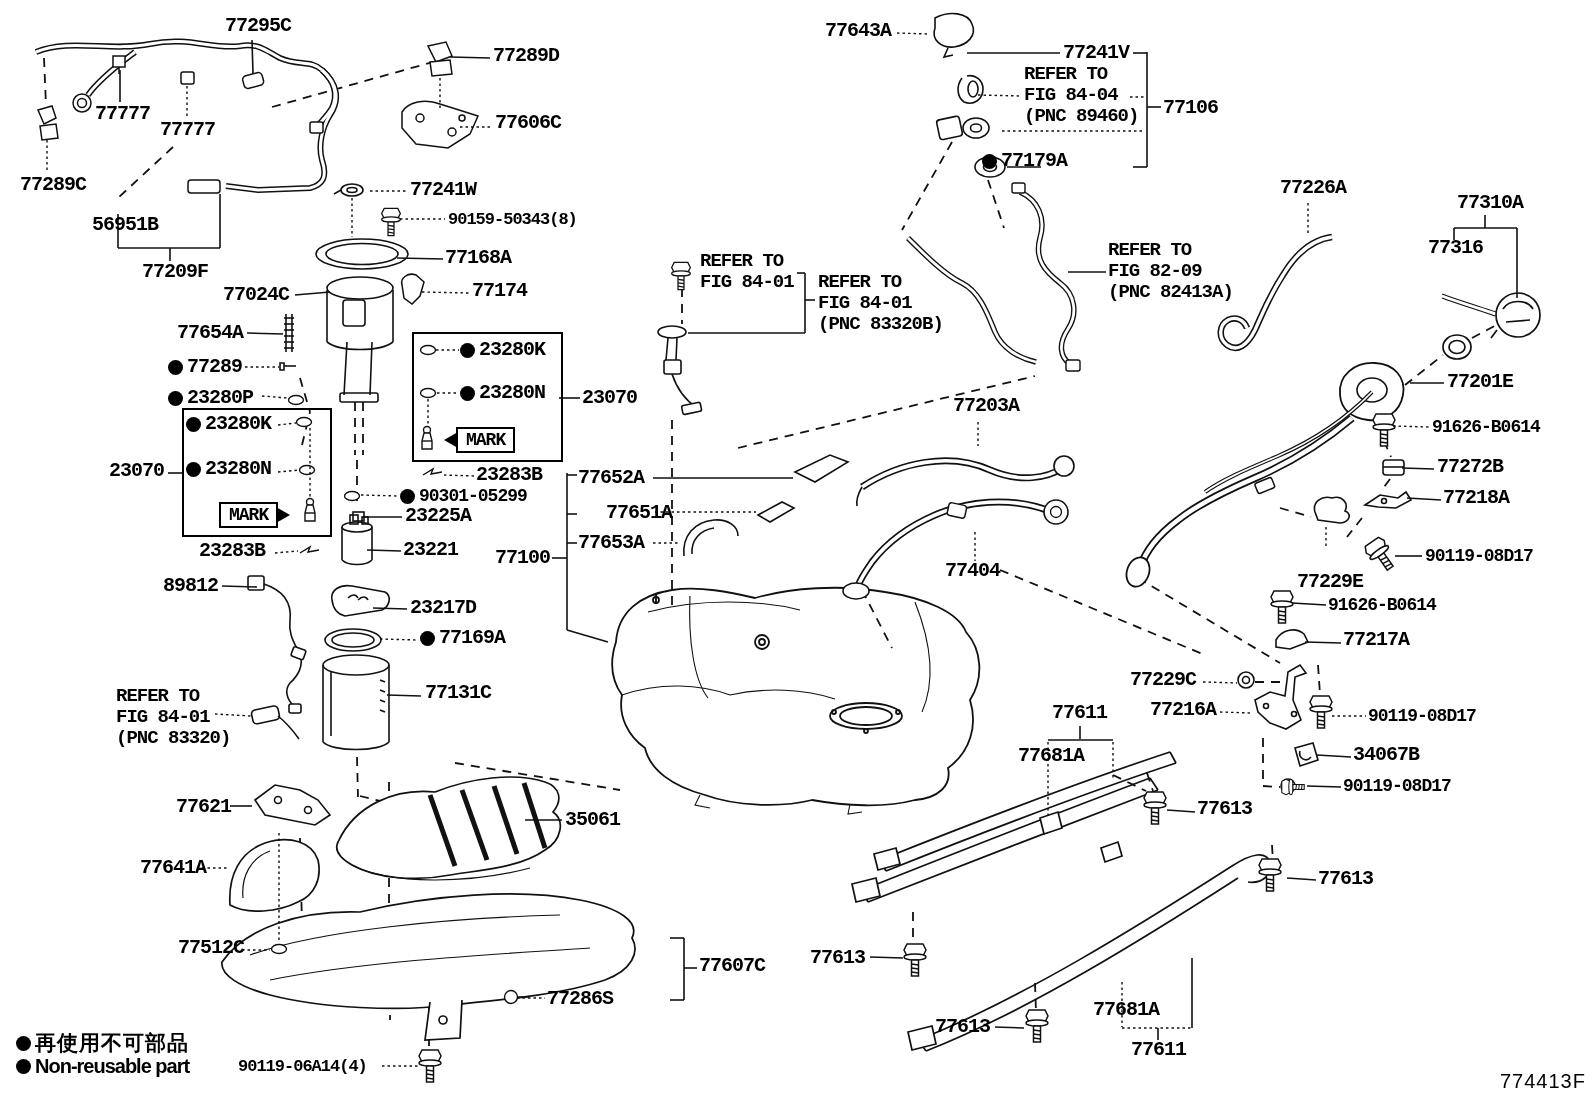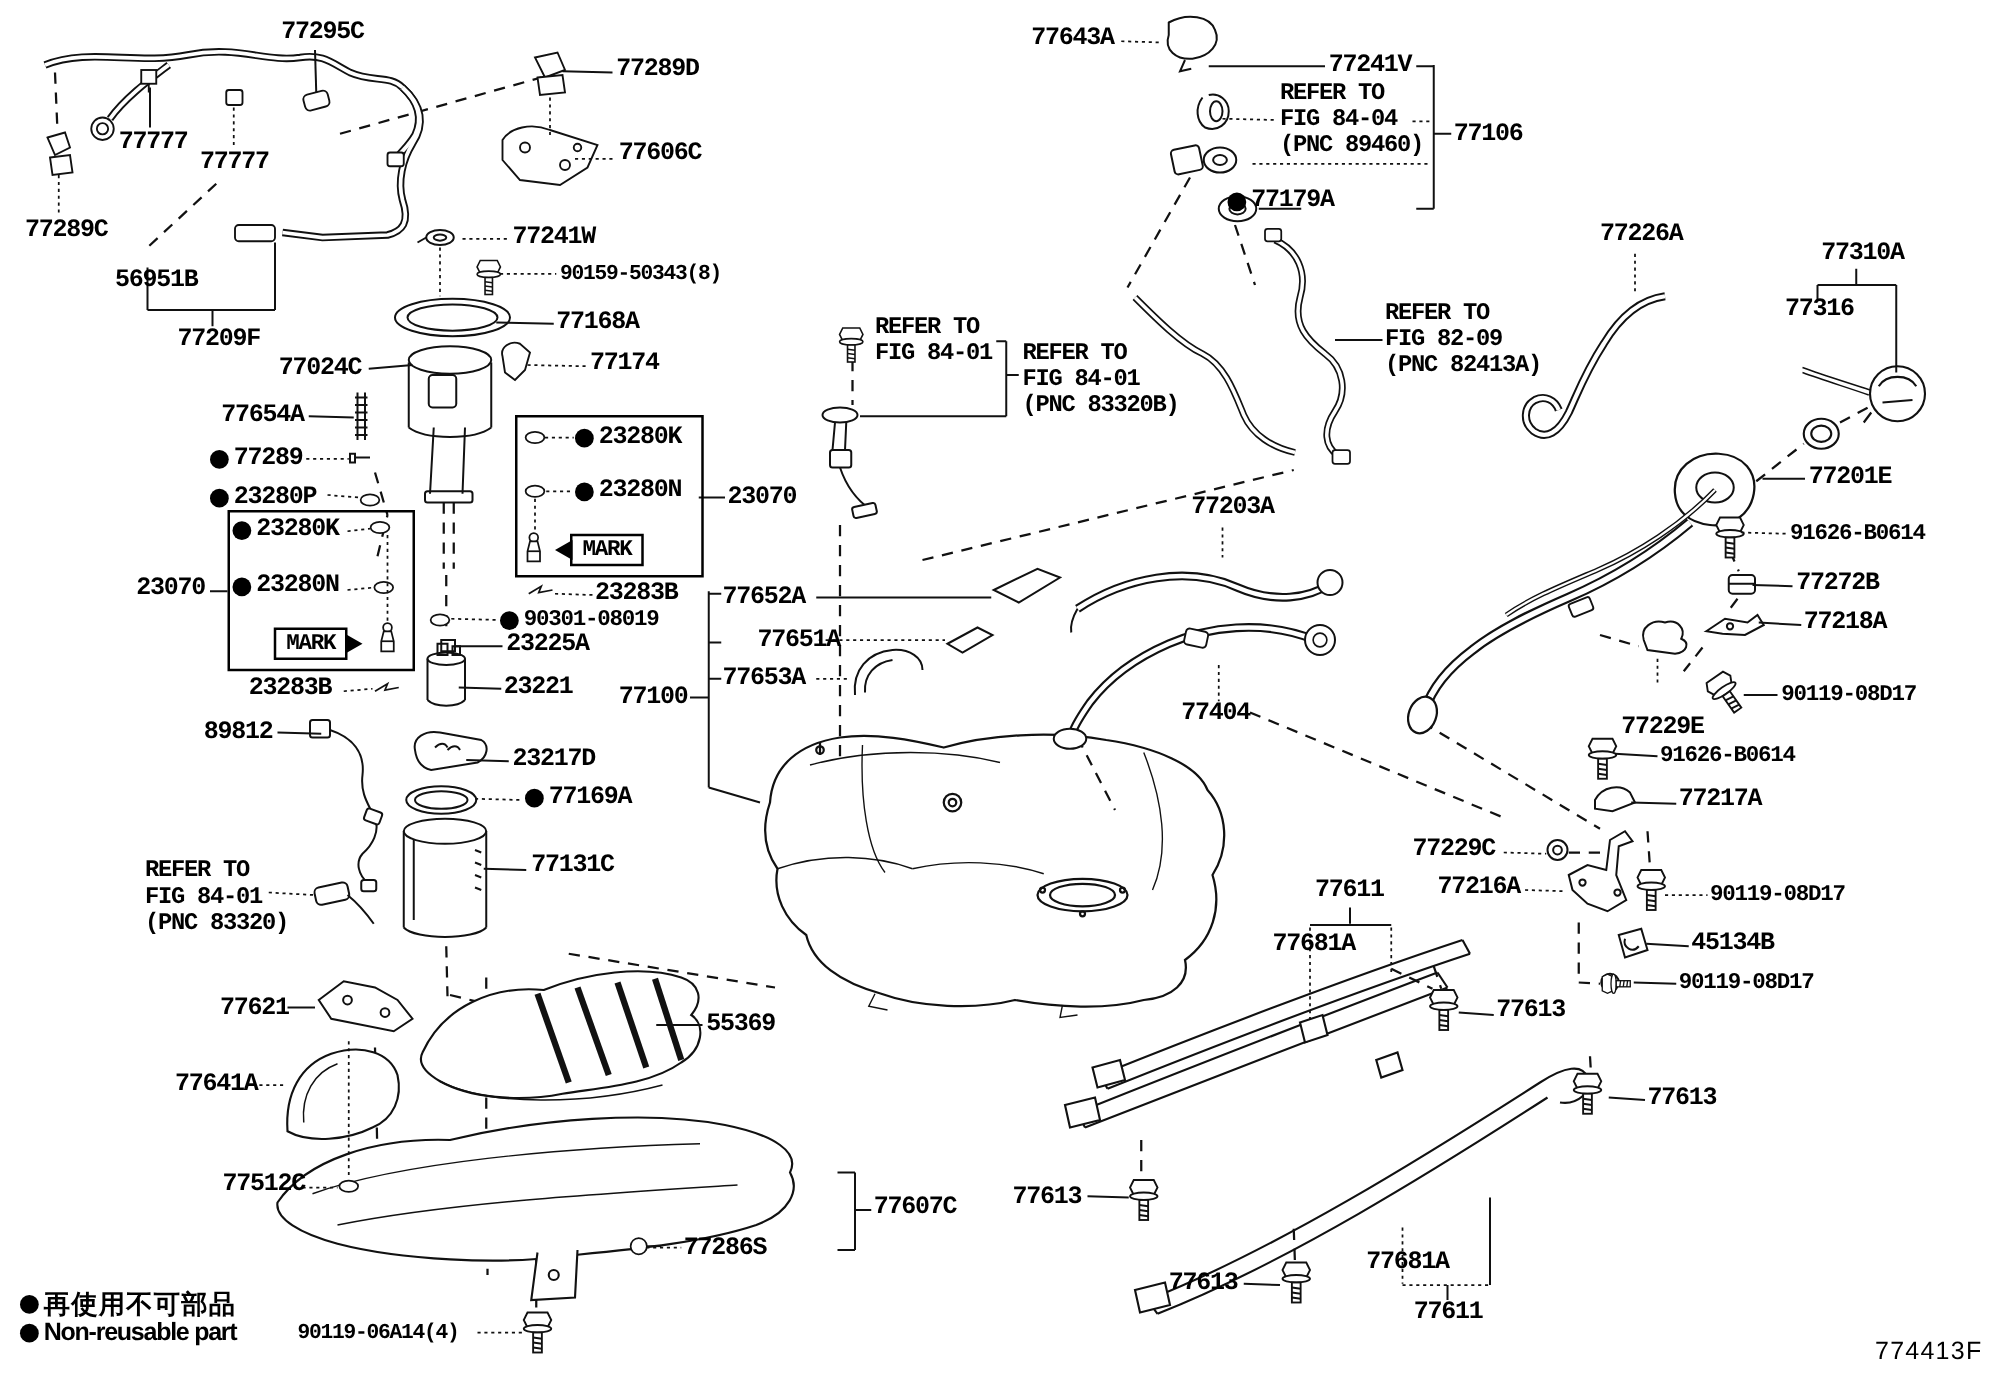--- a/index.html
+++ b/index.html
@@ -540,40 +540,40 @@
 <div class="lbl dot-row" style="left:460px;top:383px">
       <span class="dot"></span>
       <span>23280N</span>
     </div>
 <div class="markbox ar-left" style="left:456px;top:427px"><span>MARK</span></div>
 <div class="lbl" style="left:582px;top:388px">23070</div>
 <div class="lbl" style="left:476px;top:465px">23283B</div>
 
 <div class="lbl dot-row sm" style="left:400px;top:487px">
       <span class="dot"></span>
-      <span>90301-08019</span>
+      <span>90301-05299</span>
     </div>
 <div class="lbl" style="left:405px;top:506px">23225A</div>
 <div class="lbl" style="left:403px;top:540px">23221</div>
 <div class="lbl" style="left:163px;top:576px">89812</div>
 <div class="lbl" style="left:410px;top:598px">23217D</div>
 <div class="lbl dot-row" style="left:420px;top:628px">
       <span class="dot"></span>
       <span>77169A</span>
     </div>
 <div class="refer" style="left:116px;top:686px">
   <div>REFER TO</div>
       <div>FIG 84-01</div>
       <div>(PNC 83320)</div>
 </div>
 <div class="lbl" style="left:425px;top:683px">77131C</div>
 <div class="lbl" style="left:176px;top:797px">77621</div>
 <div class="lbl" style="left:140px;top:858px">77641A</div>
 <div class="lbl" style="left:178px;top:938px">77512C</div>
-<div class="lbl" style="left:565px;top:810px">55369</div>
+<div class="lbl" style="left:565px;top:810px">35061</div>
 <div class="lbl" style="left:699px;top:956px">77607C</div>
 <div class="lbl" style="left:547px;top:989px">77286S</div>
 
 <div class="refer" style="left:700px;top:251px">
   <div>REFER TO</div>
       <div>FIG 84-01</div>
 </div>
 <div class="refer" style="left:818px;top:272px">
   <div>REFER TO</div>
       <div>FIG 84-01</div>
@@ -606,21 +606,21 @@
 <div class="lbl sm" style="left:1432px;top:418px">91626-B0614</div>
 <div class="lbl" style="left:1437px;top:457px">77272B</div>
 <div class="lbl" style="left:1443px;top:488px">77218A</div>
 <div class="lbl" style="left:1297px;top:572px">77229E</div>
 <div class="lbl sm" style="left:1425px;top:547px">90119-08D17</div>
 <div class="lbl sm" style="left:1328px;top:596px">91626-B0614</div>
 <div class="lbl" style="left:1343px;top:630px">77217A</div>
 <div class="lbl" style="left:1130px;top:670px">77229C</div>
 <div class="lbl" style="left:1150px;top:700px">77216A</div>
 <div class="lbl sm" style="left:1368px;top:707px">90119-08D17</div>
-<div class="lbl" style="left:1353px;top:745px">45134B</div>
+<div class="lbl" style="left:1353px;top:745px">34067B</div>
 <div class="lbl sm" style="left:1343px;top:777px">90119-08D17</div>
 
 <div class="lbl" style="left:1052px;top:703px">77611</div>
 <div class="lbl" style="left:1018px;top:746px">77681A</div>
 <div class="lbl" style="left:1197px;top:799px">77613</div>
 <div class="lbl" style="left:1318px;top:869px">77613</div>
 <div class="lbl" style="left:810px;top:948px">77613</div>
 <div class="lbl" style="left:935px;top:1017px">77613</div>
 <div class="lbl" style="left:1093px;top:1000px">77681A</div>
 <div class="lbl" style="left:1131px;top:1040px">77611</div>

